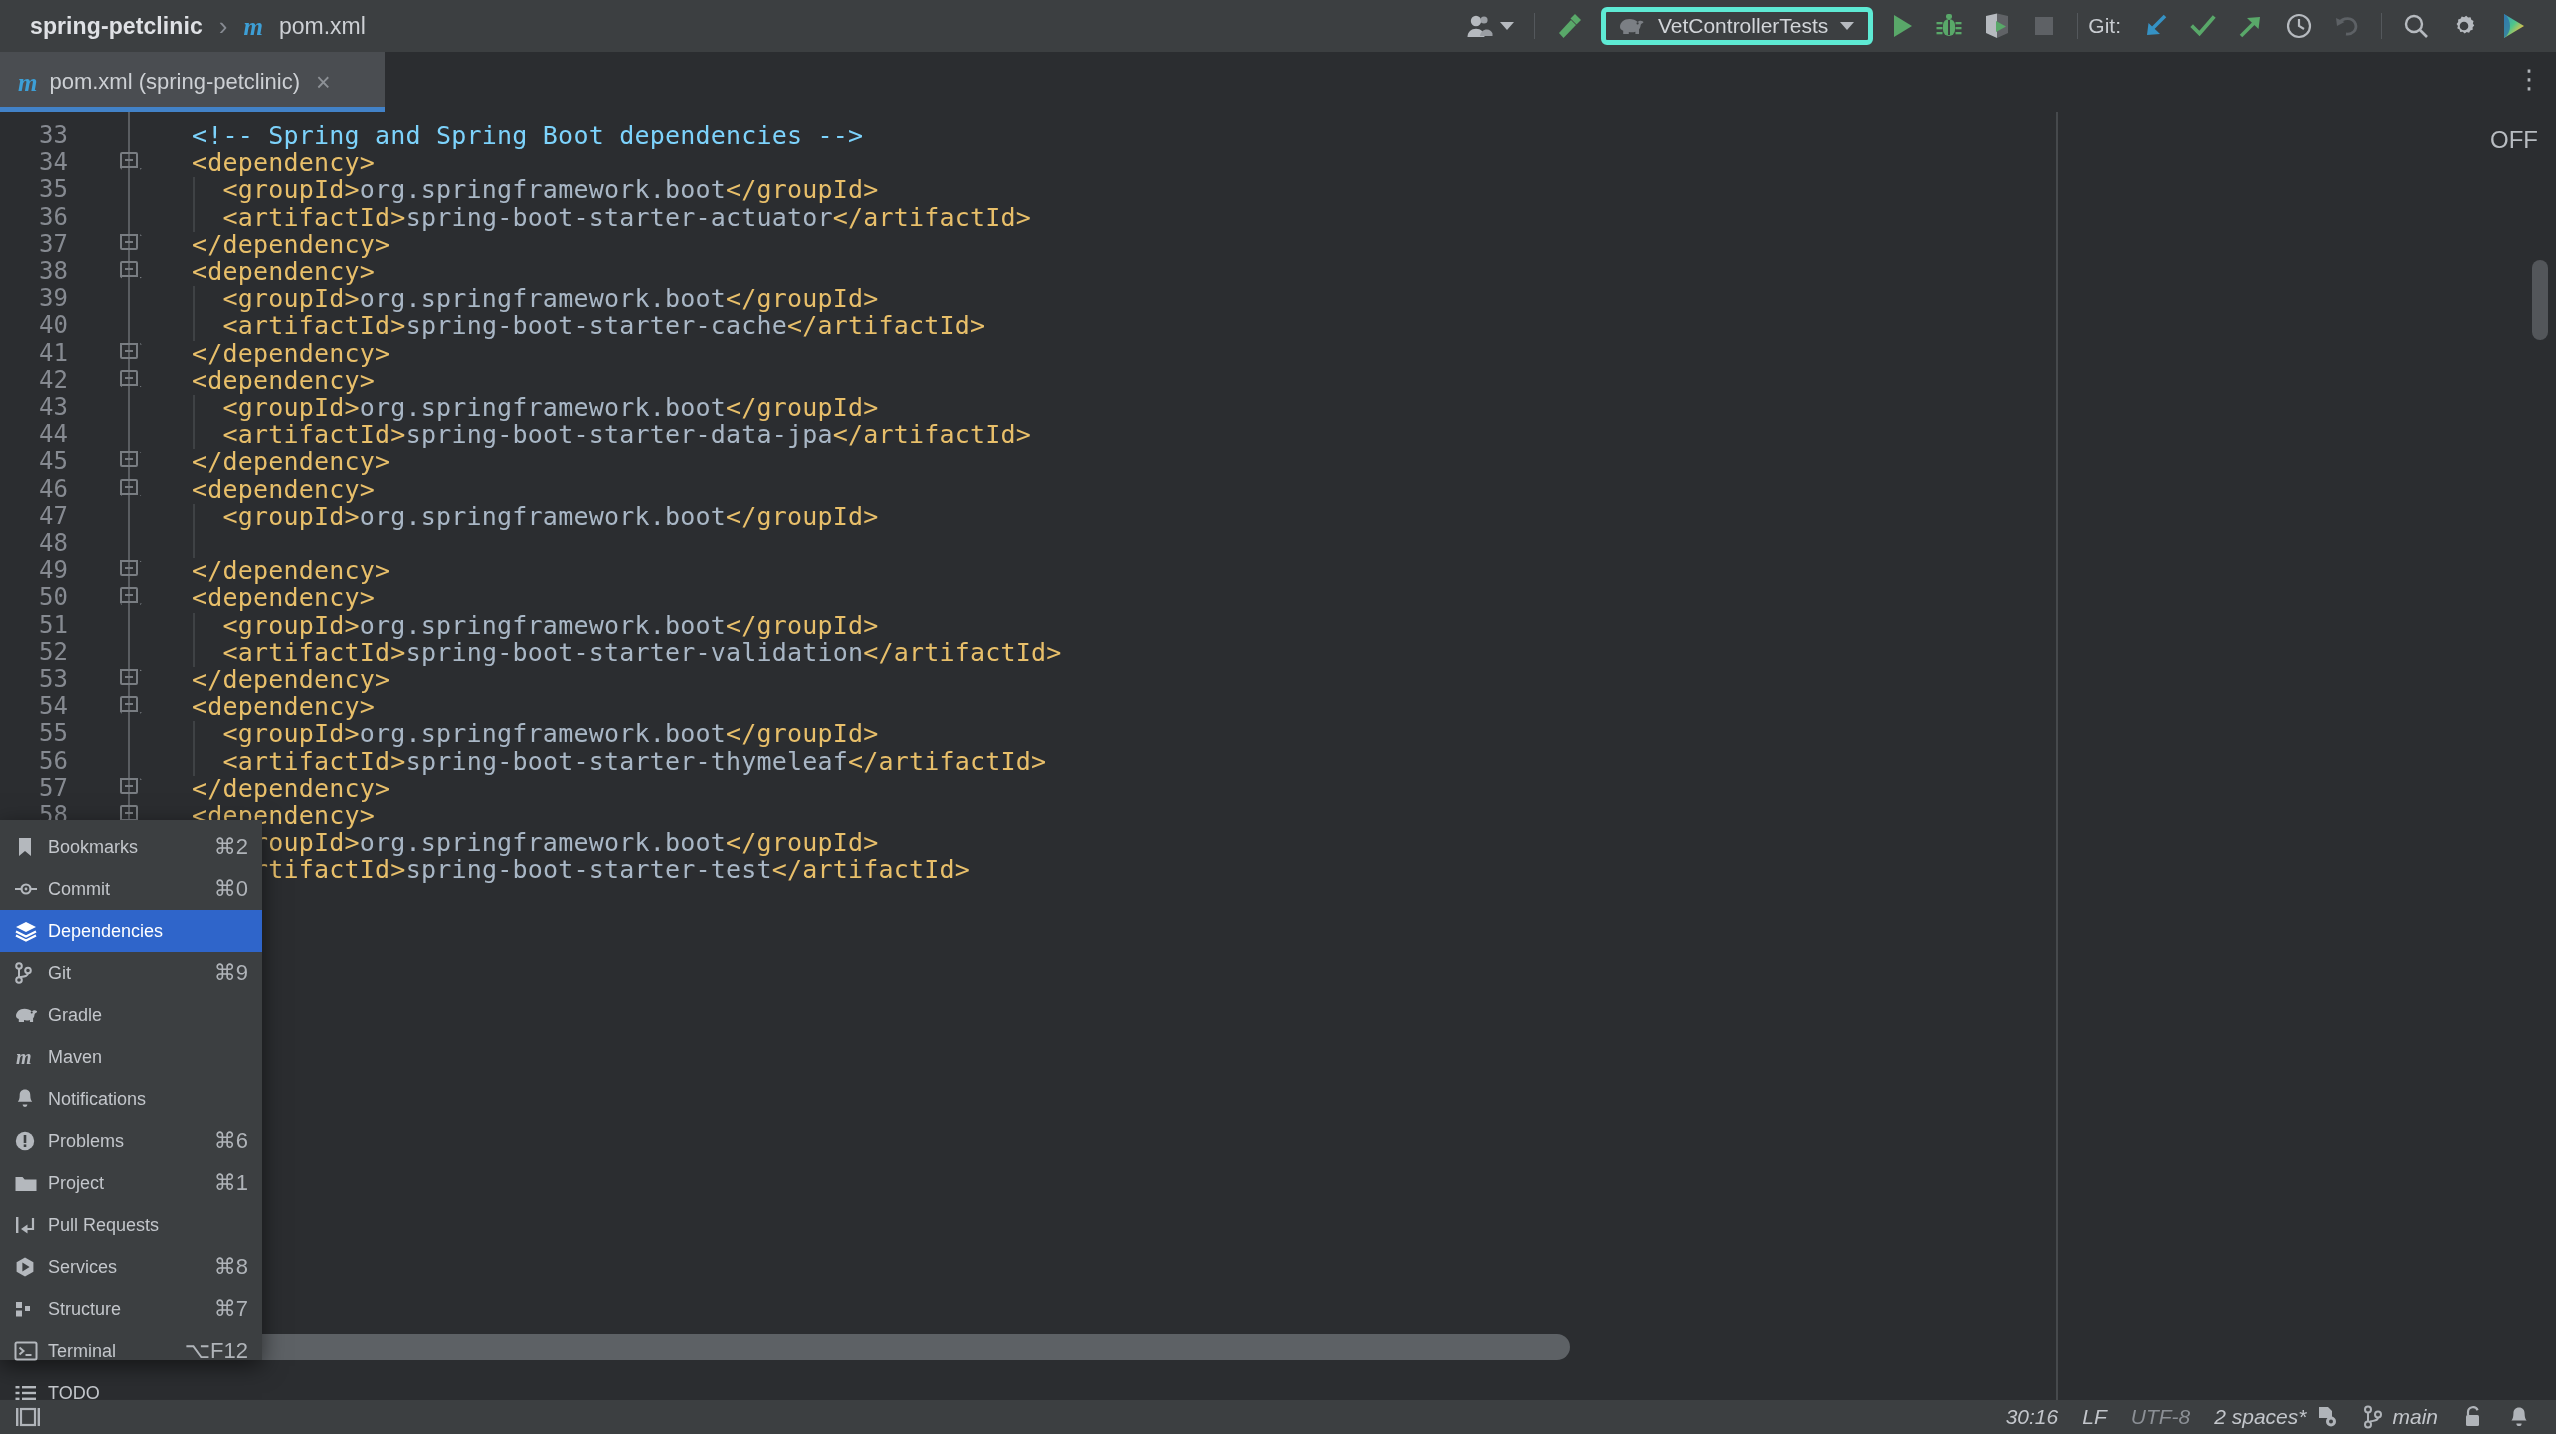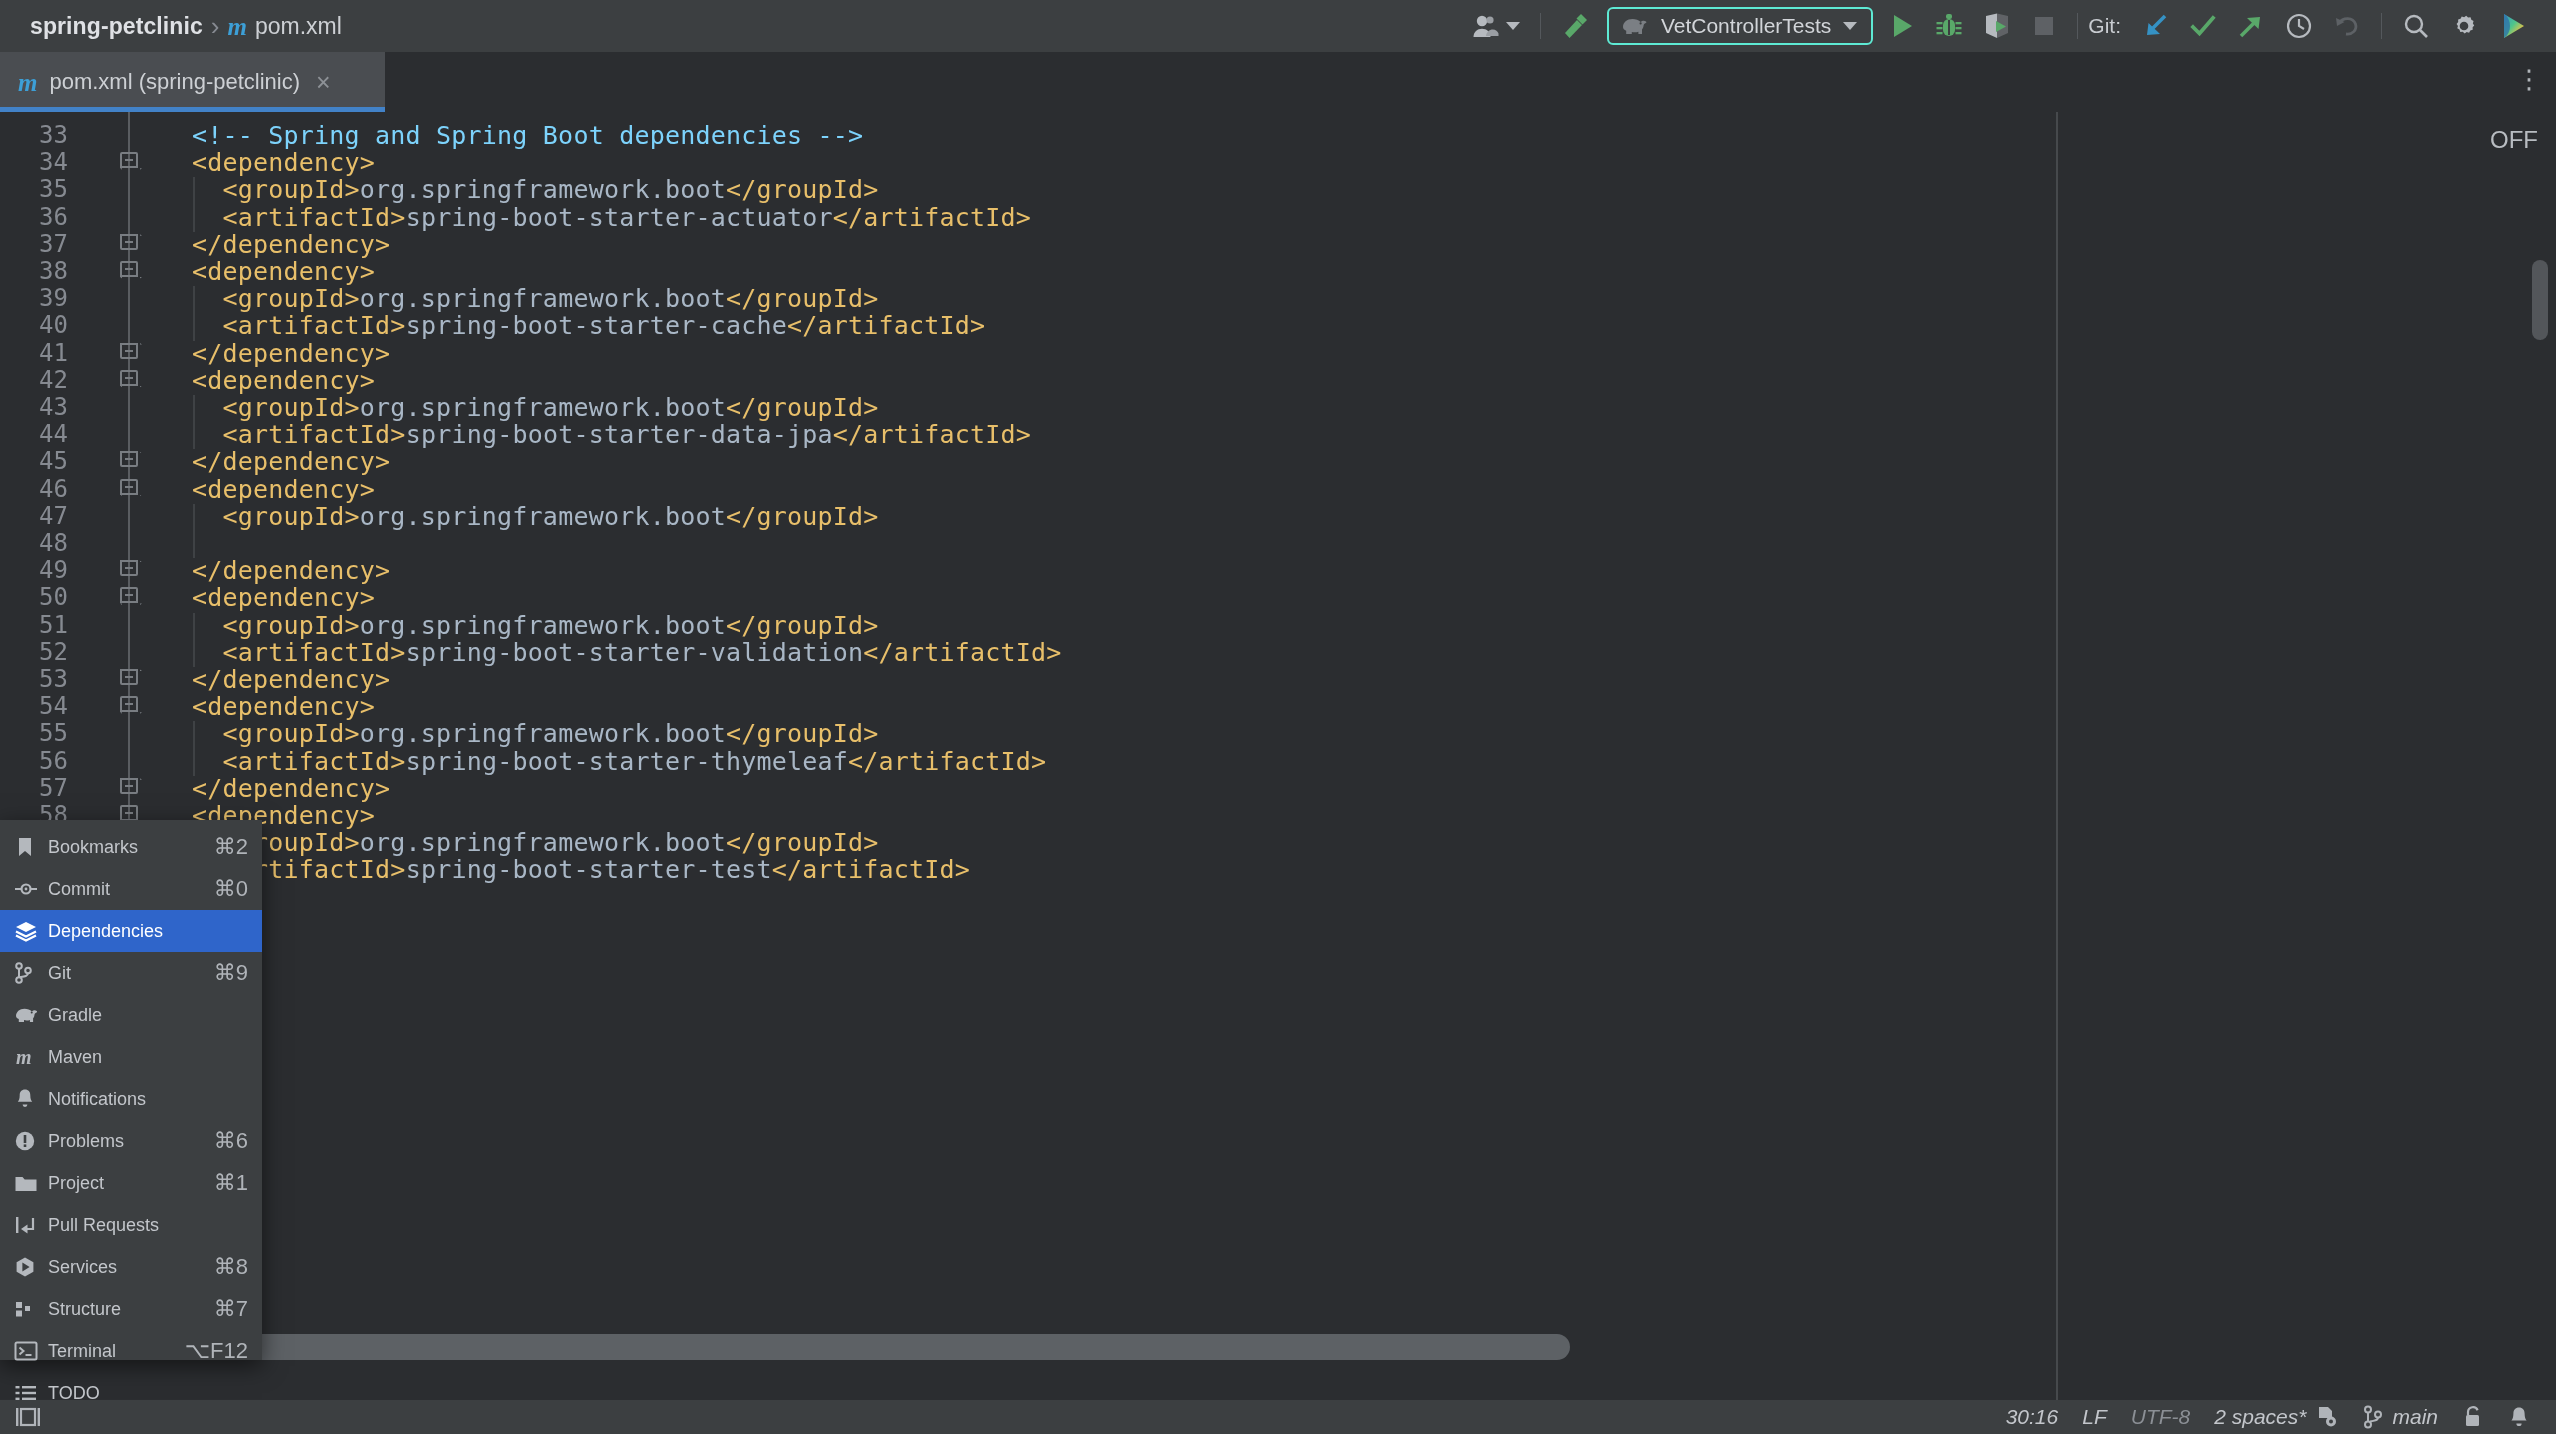--- a/index.html
+++ b/index.html
@@ -14,21 +14,21 @@
 
   
   #toolbar {
     position: absolute; top: 0; left: 0;
     width: 2556px; height: 52px;
     background: #3c3f41;
     display: flex; align-items: center;
   }
   #breadcrumb {
     display: flex; align-items: center;
-    margin-left: 30px; gap: 8px;
+    margin-left: 30px; gap: 16px;
     height: 100%;
   }
   .bc-project {
     color: #dfe1e5; font-size: 23px; font-weight: bold;
     letter-spacing: .1px;
   }
   .bc-sep { color: #868a91; font-size: 26px; font-weight: 300; }
   .bc-file { color: #cdd0d4; font-size: 23px; }
   .m-icon {
     color: #3d9fd6; font-size: 25px; font-weight: bold;
@@ -51,21 +51,21 @@
   .user-icon { display: flex; align-items: center; gap: 6px; }
   .caret-dn {
     width: 0; height: 0;
     border-left: 7px solid transparent;
     border-right: 7px solid transparent;
     border-top: 8px solid #b6babf;
   }
   #run-config {
     display: flex; align-items: center; gap: 12px;
     height: 38px; padding: 0 14px 0 12px;
-    border: 2px solid #5eead4; border-radius: 6px;
+    border: 5px solid #5eead4; border-radius: 6px;
     margin: 0 6px;
   }
   #run-config .rc-label { color: #d2d5d9; font-size: 21px; }
   .git-label { color: #c9ccd1; font-size: 21px; margin-right: 10px; }
 
   
   #tabbar {
     position: absolute; top: 52px; left: 0;
     width: 2556px; height: 60px;
     background: #2b2d30;

